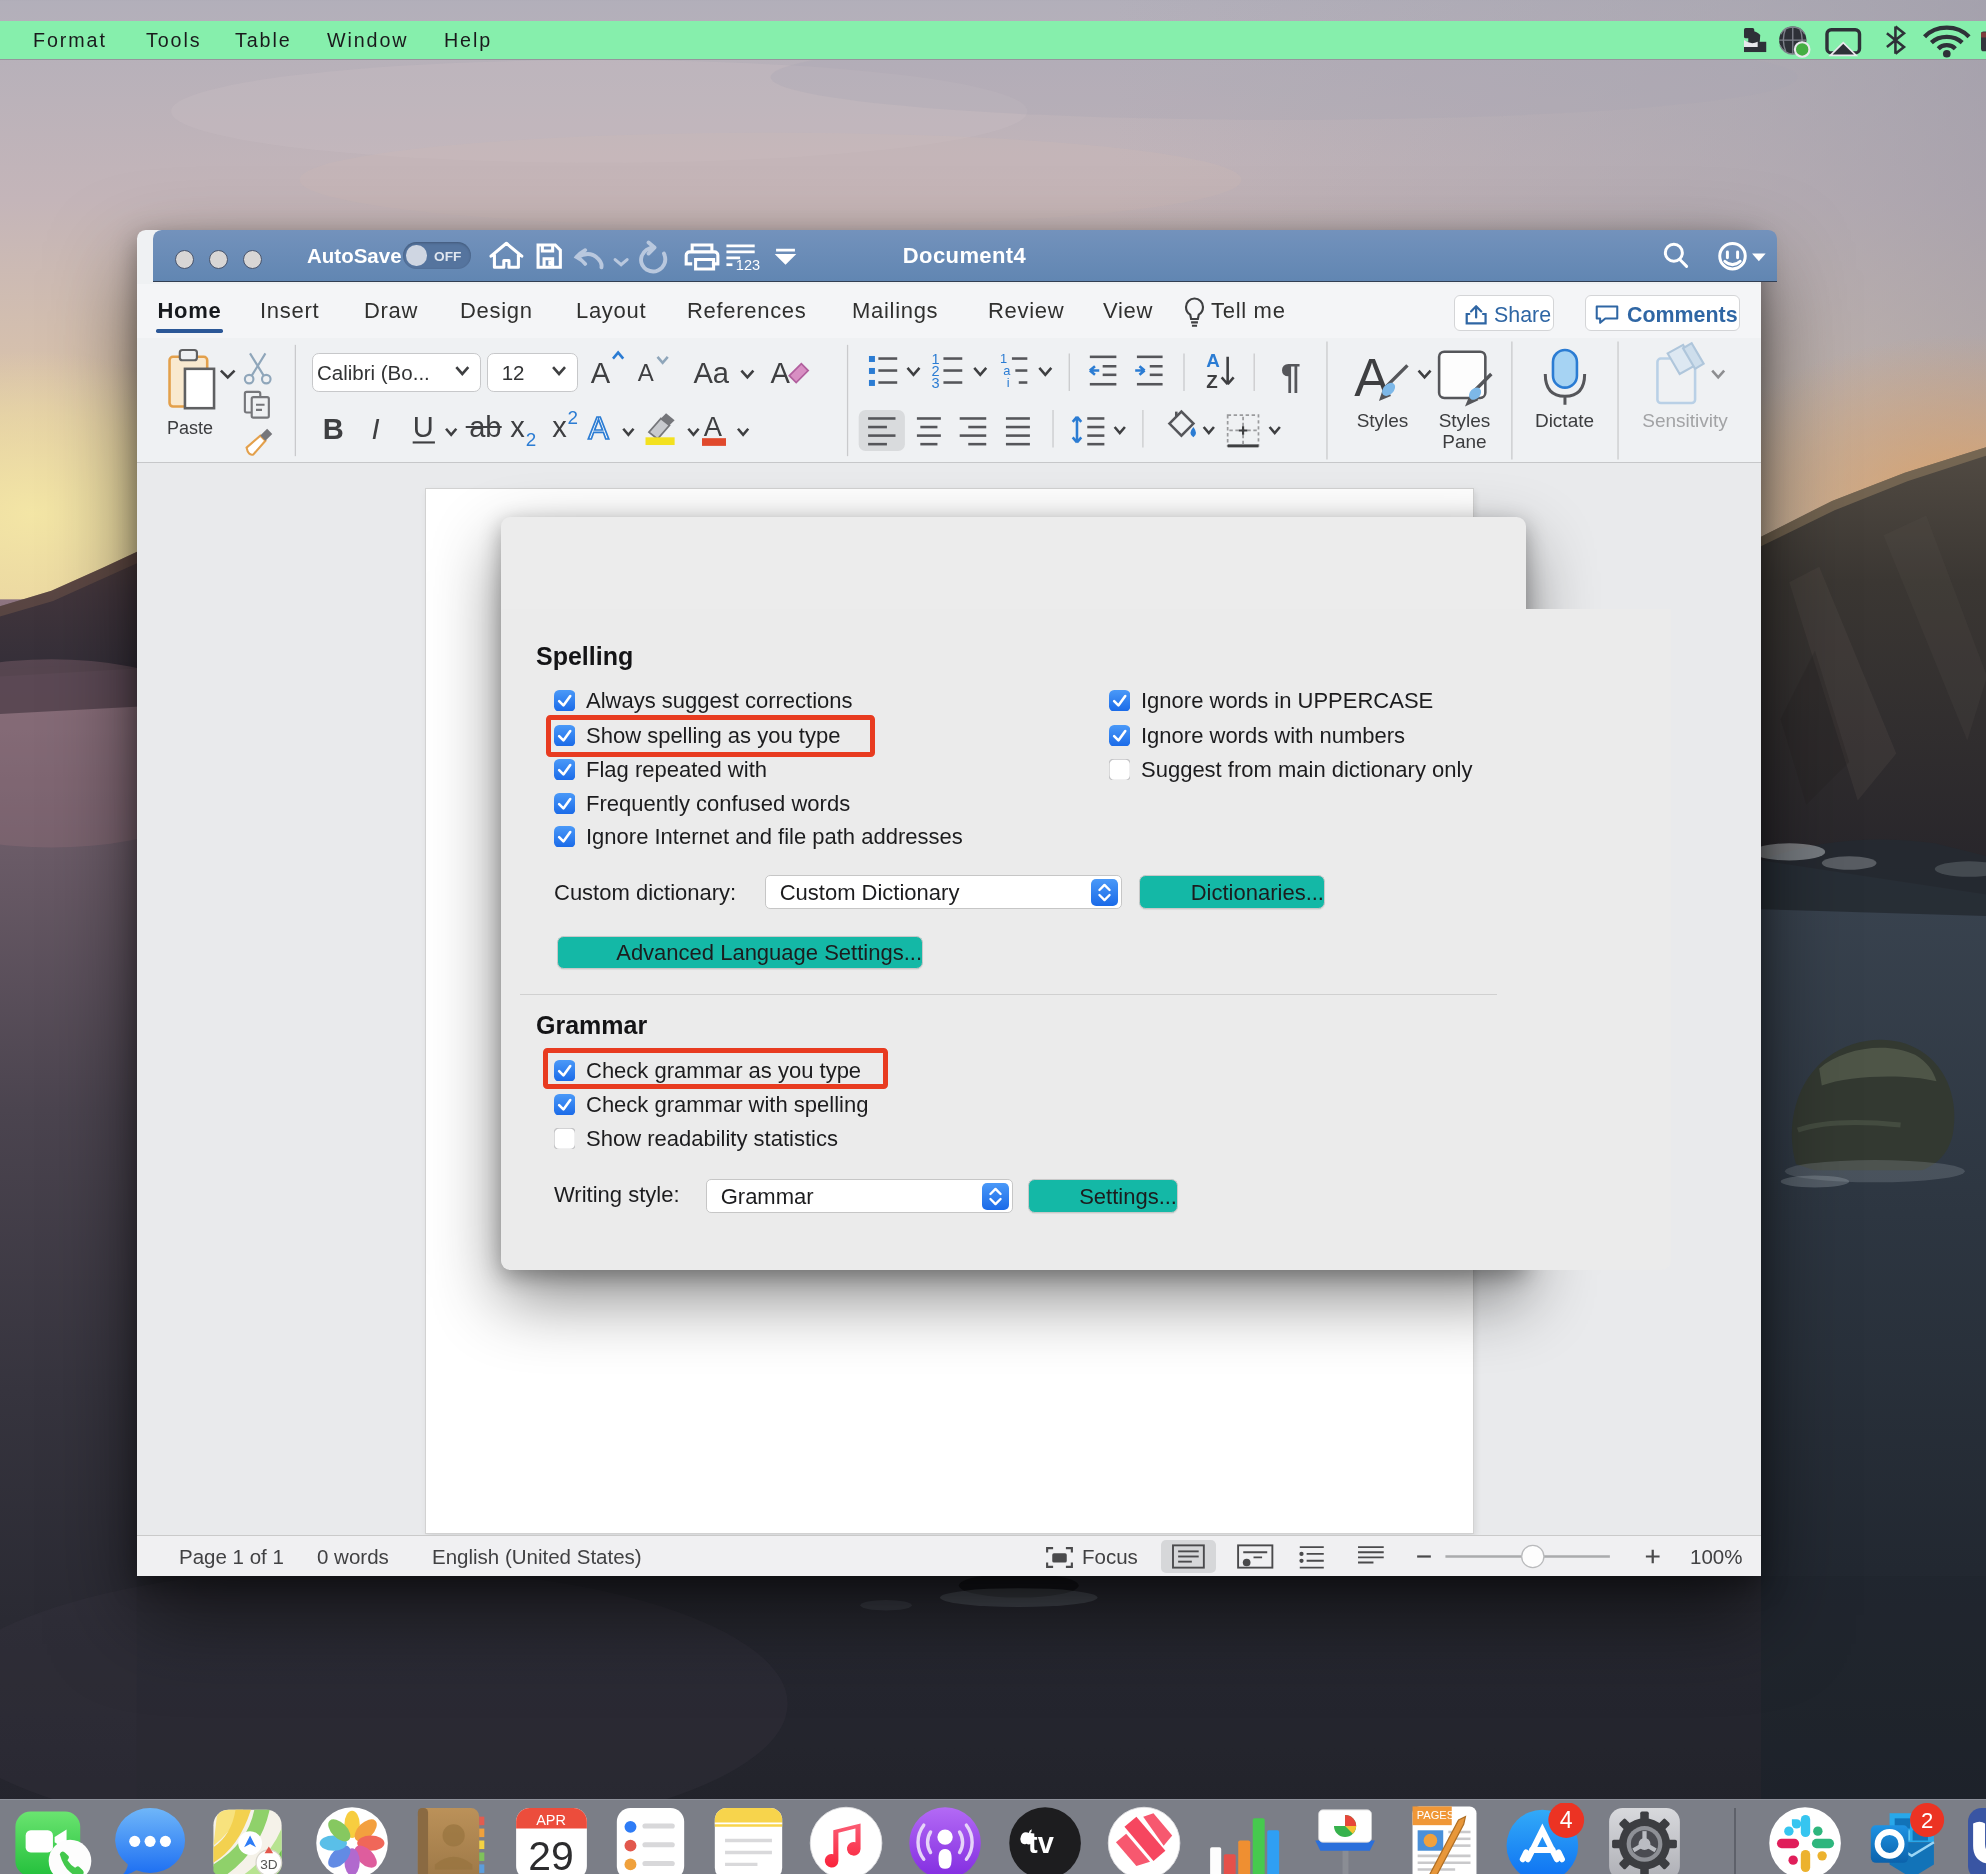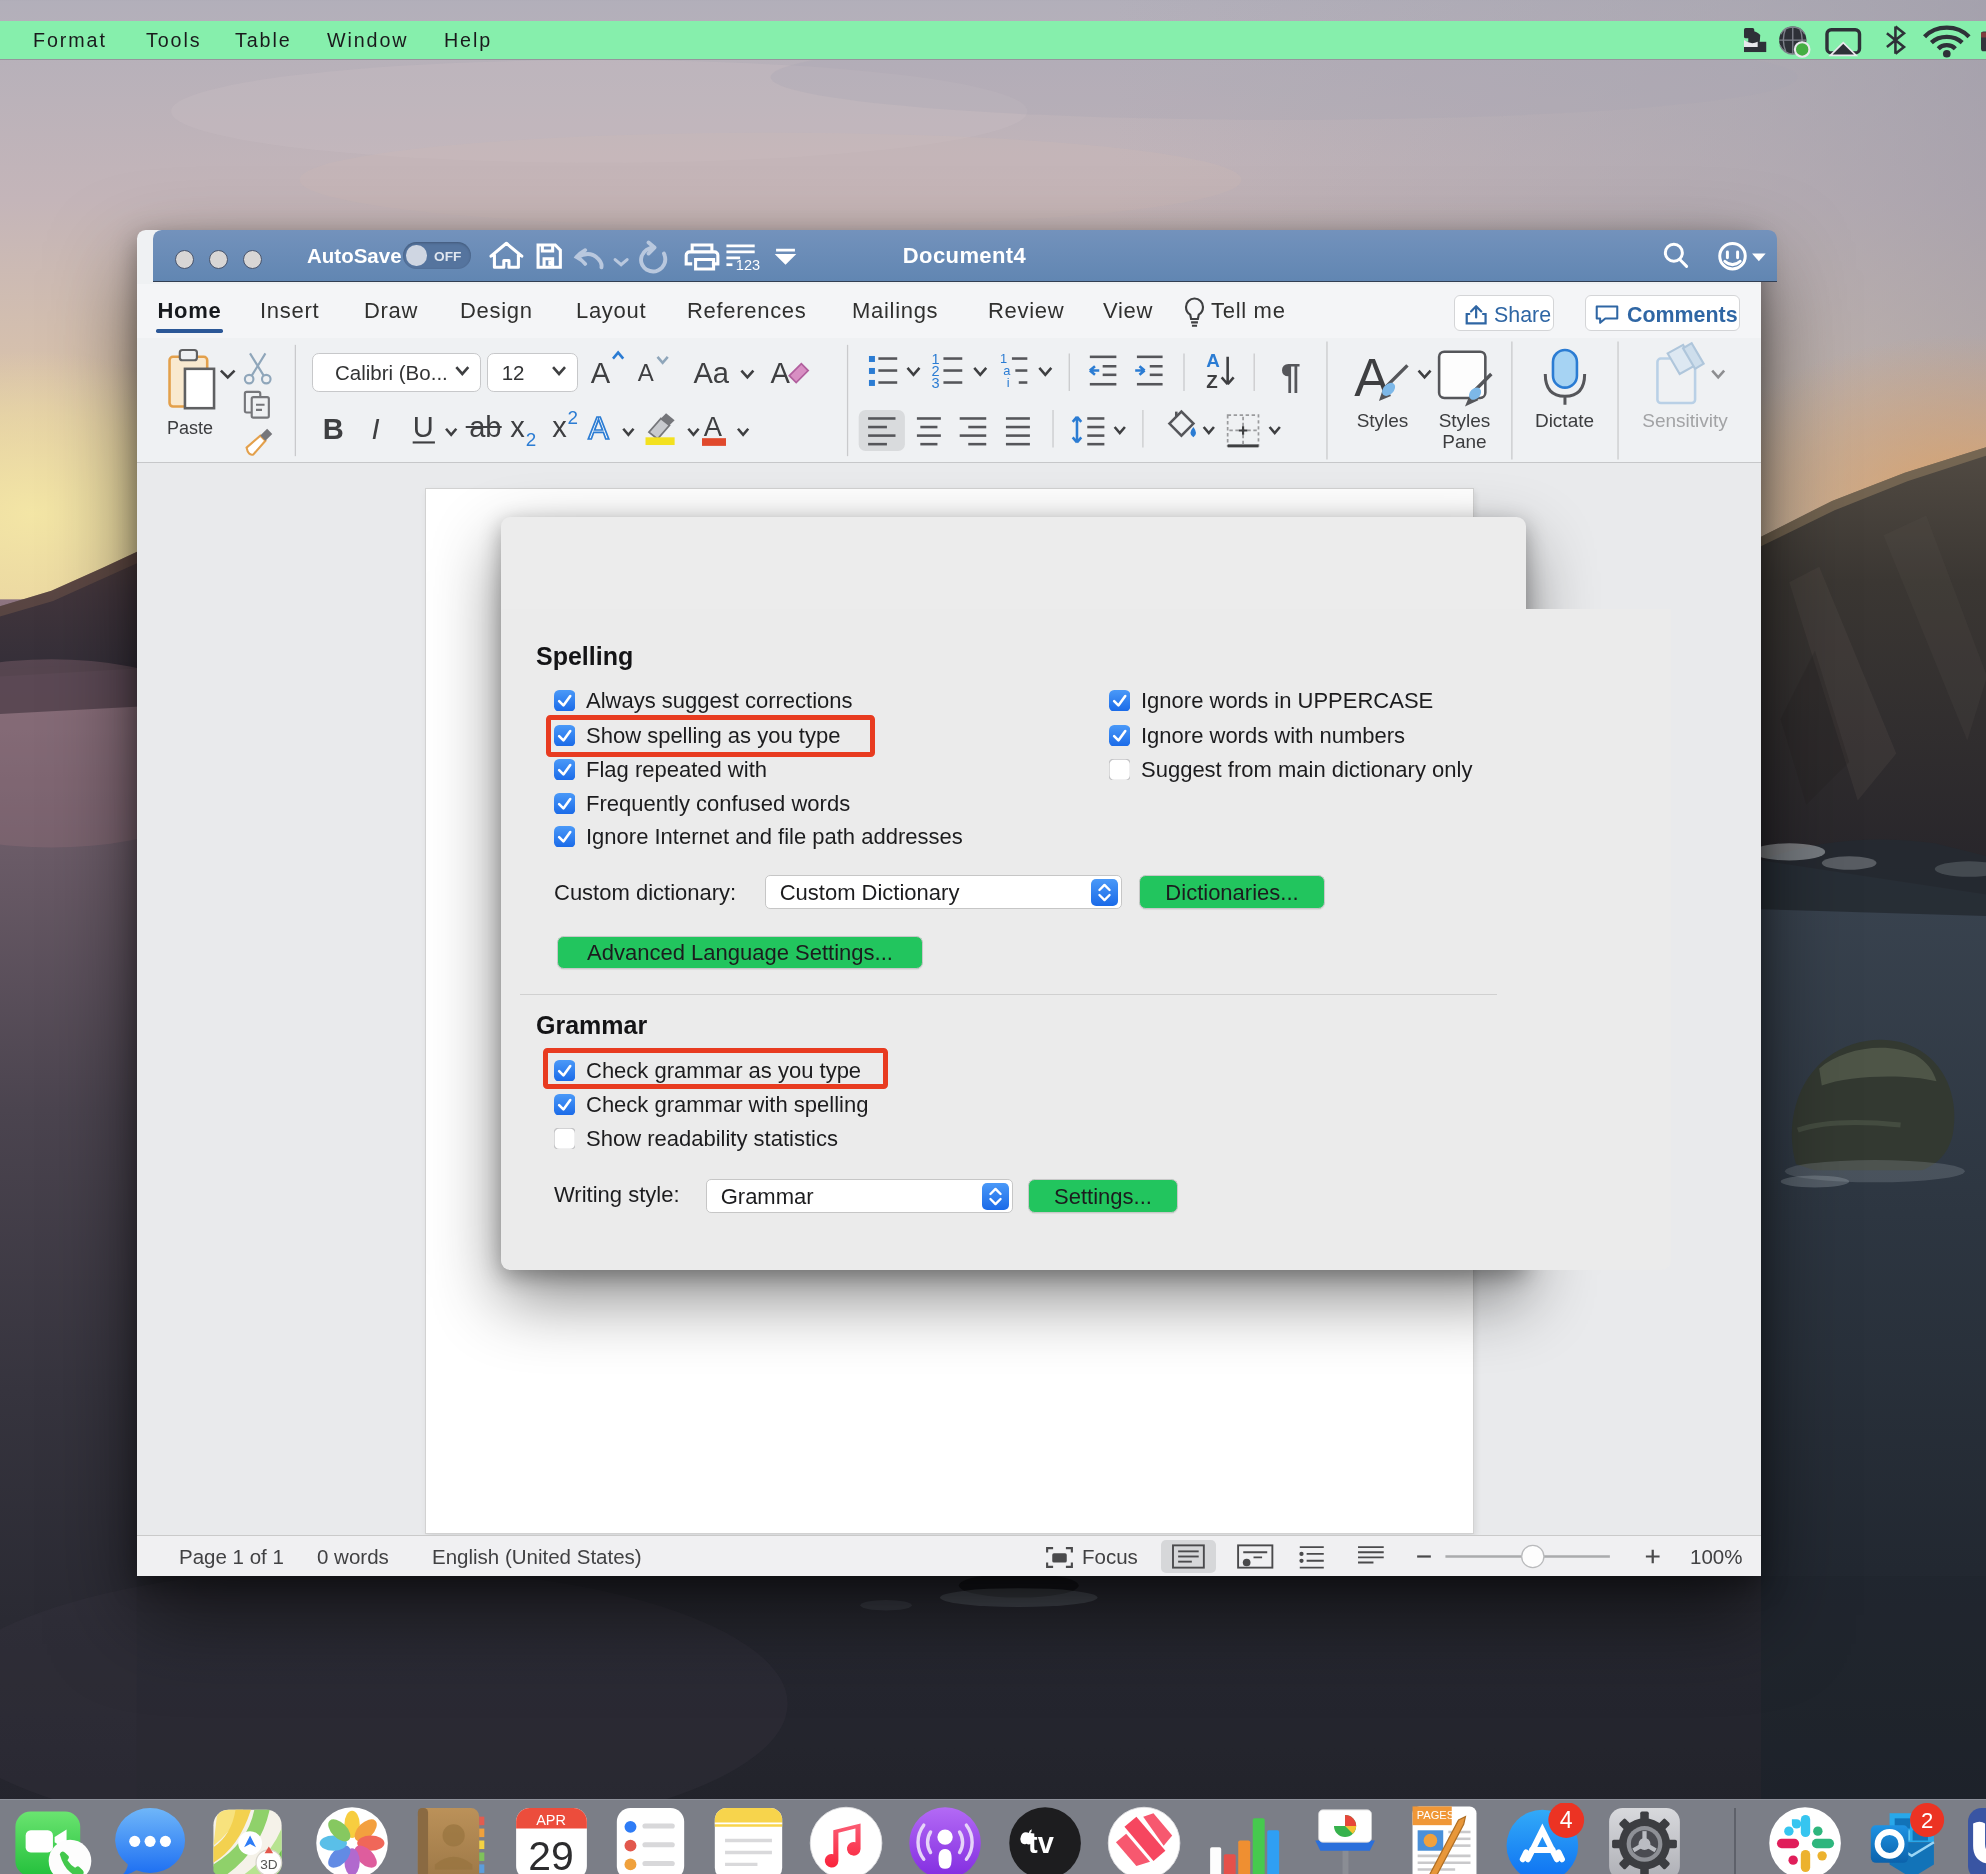--- a/index.html
+++ b/index.html
@@ -29,21 +29,21 @@
 #dlghead .tl{top:11px;background:#d9d7d6;border:0.9px solid #bfbdbc;}
 #dlgtitle{position:absolute;top:9.4px;width:1025px;text-align:center;font-size:23px;color:#3e3e40;}
 .dbtn{position:absolute;top:45px;height:38px;background:#fff;border:0.9px solid #c9c9c9;border-radius:6px;box-shadow:0 0.9px 0.9px rgba(0,0,0,.08);}
 #dlgbody{position:absolute;left:0;top:92px;width:1170px;height:661px;border-radius:0 0 9.4px 9.4px;background:#ebebeb;}
 .hdr{position:absolute;font-size:25px;font-weight:bold;color:#141416;}
 .row{position:absolute;height:22px;}
 .cb{position:absolute;left:0;top:0;width:21.4px;height:21.4px;}
 .lbl{position:absolute;left:32px;top:-1.7px;font-size:22px;color:#1c1c1e;white-space:nowrap;}
 .redbox{position:absolute;border:5.1px solid #e83b20;border-radius:4.3px;}
 .fld{position:absolute;background:#fff;border:0.9px solid #c6c6c6;border-radius:5.1px;}
-.wbtn{position:absolute;background:#22c55e;border:0.9px solid #c8c8c8;border-radius:6.8px;box-shadow:0 0.9px 0.9px rgba(0,0,0,.07);font-size:22px;color:#1c1c1e;text-align:center;}
+.wbtn{position:absolute;background:#14b8a6;border:0.9px solid #c8c8c8;border-radius:6.8px;box-shadow:0 0.9px 0.9px rgba(0,0,0,.07);font-size:22px;color:#1c1c1e;text-align:right;}
 
 #dock{position:absolute;left:0;top:1799px;width:1987px;height:75px;background:#7b7e87;border-top:0.9px solid #8d909a;}
 .dicon{position:absolute;top:1803px;width:81px;height:81px;}
 </style>
 </head>
 <body>
 <div id="desk">
 <svg id="wall" width="1987" height="1875" viewBox="0 0 2321 2190">
   <defs>
     <linearGradient id="sky" x1="0" y1="0" x2="0" y2="1">
@@ -203,21 +203,21 @@
           <path d="M14,18 v-13 M14,5 l-6,6 M14,5 l6,6 M6,14 h-3 v11 h22 v-11 h-3" stroke="#2f66a4" stroke-width="2.6" fill="none" stroke-linecap="round"></path>
         </svg>
     <span style="position:absolute;left:1357px;top:19px;font-size:21.4px;color:#2f66a4;">Share</span>
     <div style="position:absolute;left:1448px;top:11px;width:155px;height:36px;background:#fff;border:0.9px solid #d4d5d7;border-radius:6px;"></div>
     <svg style="position:absolute;left:1457px;top:19.7px;" width="26" height="21.4" viewBox="0 0 30 25">
           <path d="M3,3 h24 v14 h-14 l-6,5 v-5 h-4 z" stroke="#2f66a4" stroke-width="2.4" fill="none" stroke-linejoin="round"></path>
         </svg>
     <span style="position:absolute;left:1490px;top:19px;font-size:21.4px;color:#2f66a4;font-weight:bold;">Comments</span>
   </div>
   <div id="ribbon">
-    <div style="position:absolute;left:175px;top:15.4px;width:169px;height:39px;background:#fff;border:0.9px solid #c7c8ca;border-radius:6.8px;font-size:20.5px;color:#323334;line-height:37px;padding-left:22px;">Calibri (Bo...</div>
+    <div style="position:absolute;left:175px;top:15.4px;width:169px;height:39px;background:#fff;border:0.9px solid #c7c8ca;border-radius:6.8px;font-size:20.5px;color:#323334;line-height:37px;padding-left:4px;">Calibri (Bo...</div>
     <div style="position:absolute;left:350px;top:15.4px;width:91px;height:39px;background:#fff;border:0.9px solid #c7c8ca;border-radius:6.8px;font-size:20.5px;color:#323334;line-height:37px;padding-left:13.7px;">12</div>
     <span style="position:absolute;left:28px;top:80px;width:50px;text-align:center;font-size:18px;color:#3c3d3f;">Paste</span>
     <span style="position:absolute;left:1214px;top:72px;width:63px;text-align:center;font-size:19px;color:#3c3d3f;">Styles</span>
     <span style="position:absolute;left:1289px;top:72px;width:77px;text-align:center;font-size:19px;color:#3c3d3f;line-height:21.4px;">Styles<br>Pane</span>
     <span style="position:absolute;left:1395px;top:72px;width:65px;text-align:center;font-size:19px;color:#3c3d3f;">Dictate</span>
     <span style="position:absolute;left:1500px;top:72px;width:96px;text-align:center;font-size:19px;color:#a2a3a5;">Sensitivity</span>
     <svg style="position:absolute;left:0;top:0;" width="1624" height="125" viewBox="0 0 1897 146">
       <g stroke="#c9cacc" stroke-width="1.5">
         <line x1="185" y1="8" x2="185" y2="138"></line>
         <line x1="830" y1="8" x2="830" y2="138"></line>

